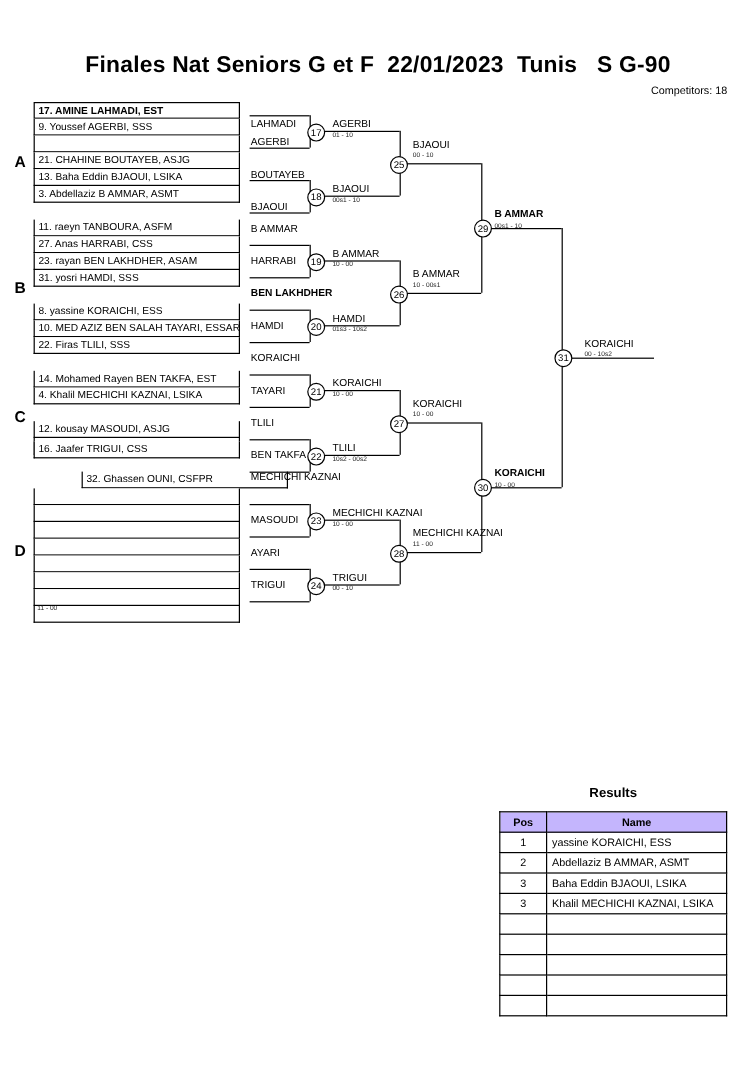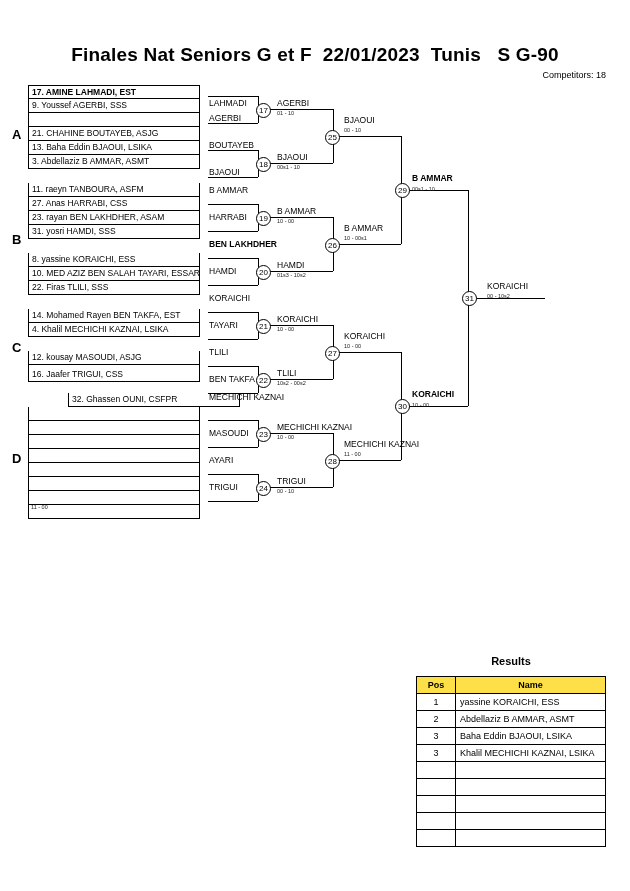--- a/index.html
+++ b/index.html
@@ -115,21 +115,21 @@
     left: 416px;
     width: 190px;
     border-collapse: collapse;
     font-size: 9px;
   }
   table.results th, table.results td {
     border: 1px solid #000;
     height: 16px;
     padding: 0 4px;
   }
-  table.results th { font-weight: bold; text-align: center; background: #fde047; }
+  table.results th { font-weight: bold; text-align: center; background: #c4b5fd; }
   table.results td.pos { width: 30px; text-align: center; }
   table.results td.name { text-align: left; white-space: nowrap; overflow: hidden; }
 </style>
 </head>
 <body>
 
 <div class="title">Finales Nat Seniors G et F  22/01/2023  Tunis   S G-90</div>
 <div class="competitors">Competitors: 18</div>
 
 <div class="pool-letter" style="top:127px;">A</div>

